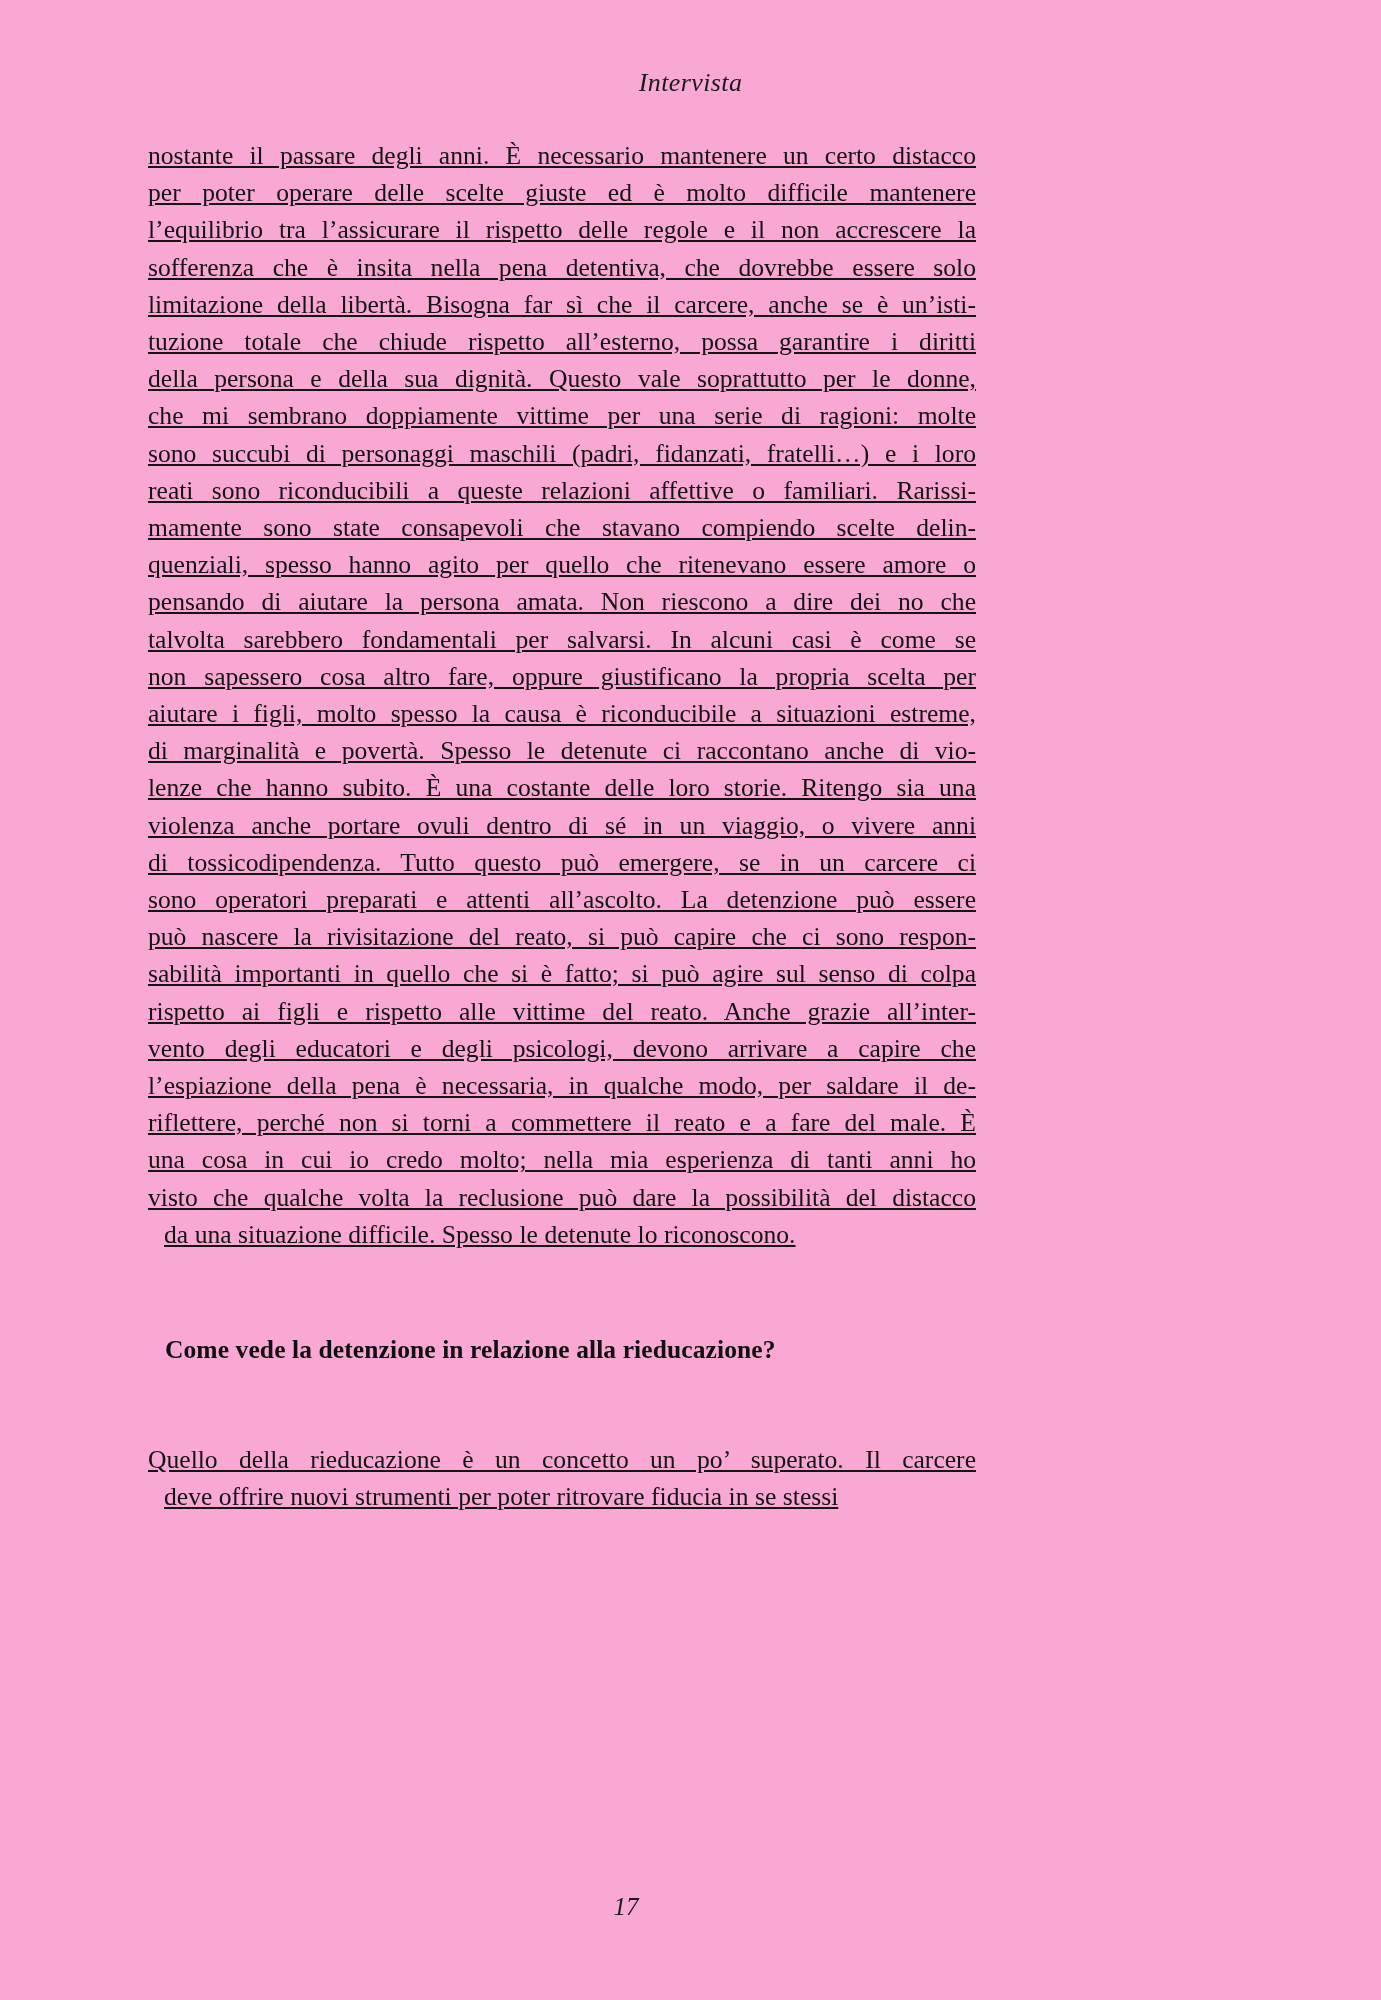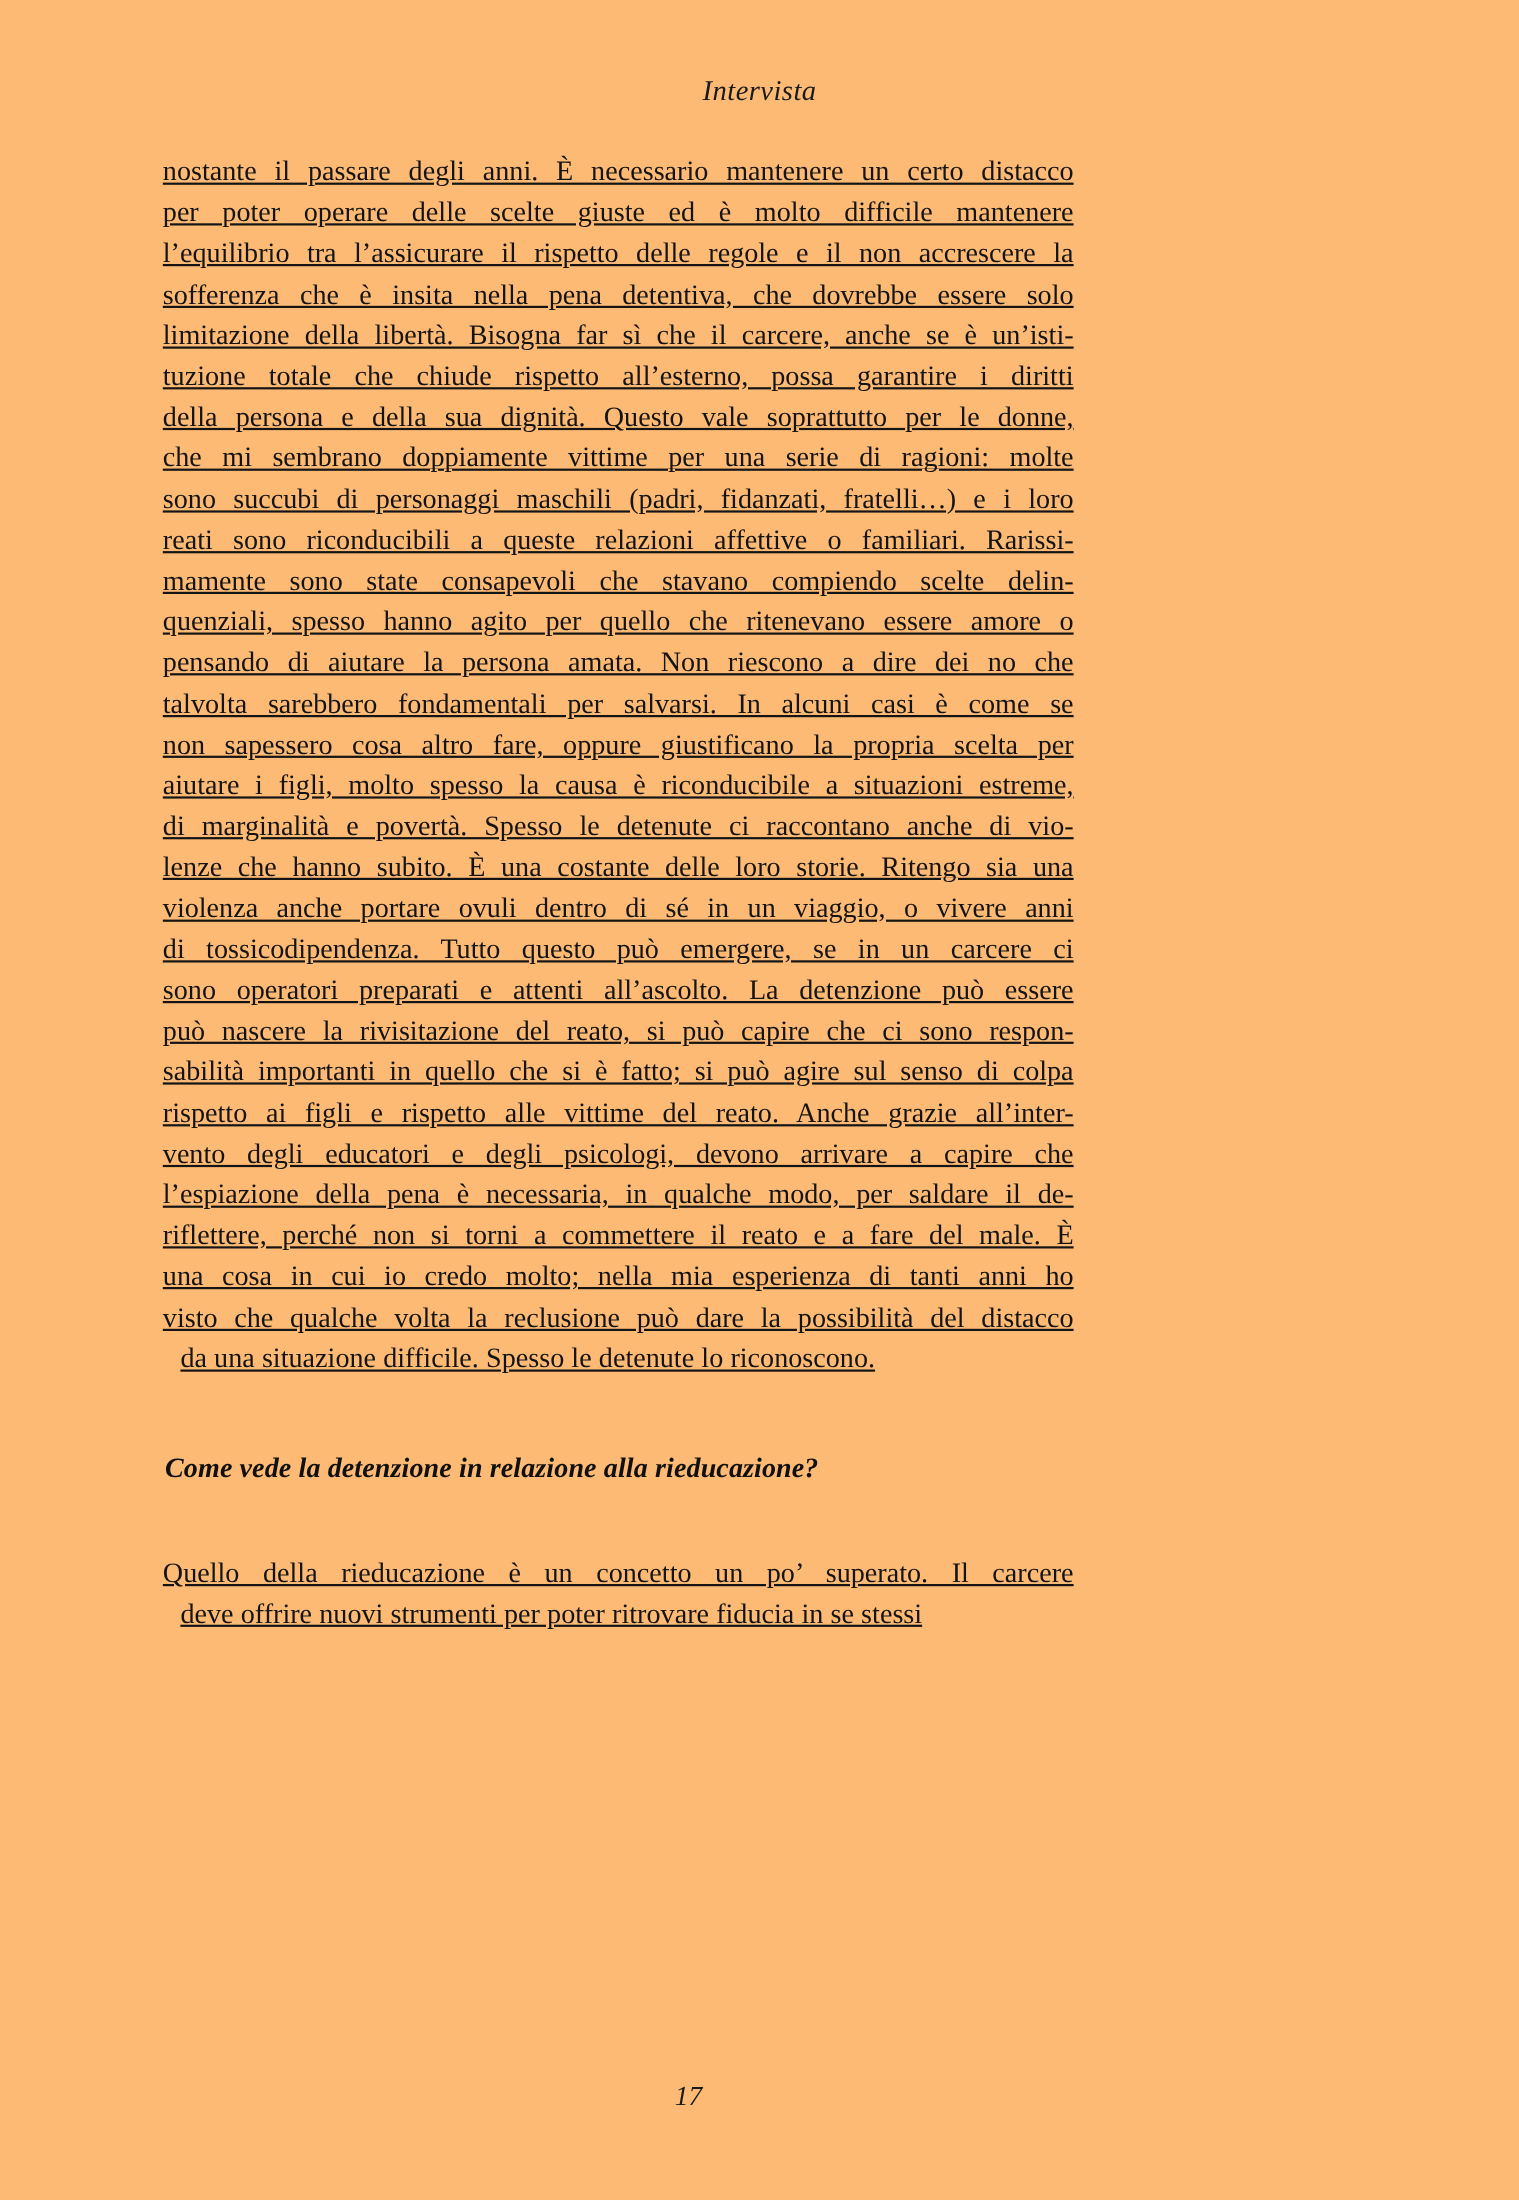--- a/index.html
+++ b/index.html
@@ -14,21 +14,21 @@
     font-family: "Liberation Serif", "DejaVu Serif", serif;
     color: #161616;
     overflow: hidden;
   }
 
   .page {
     position: absolute;
     left: 0; top: 0;
     width: 1381px;
     height: 2000px;
-    background: #fdba74;
+    background: #f9a8d4;
   }
 
   
   .running-head {
     position: absolute;
     left: 0;
     top: 68px;
     width: 1381px;
     text-align: center;
     font-style: italic;
@@ -63,25 +63,24 @@
     text-align: justify;
     text-align-last: justify;
     white-space: pre-wrap;
   }
   .ln.last {
     text-align-last: left;
     margin-left: 16px;
   }
 
   h2.question {
-    margin: 2px;
+    margin: 17px;
     font-size: 25.5px;
     line-height: 36px;
     font-weight: bold;
-    font-style: italic;
     text-align: left;
     color: #101010;
     letter-spacing: 0.1px;
   }
 
   .spacer-before-question { height: 62px; }
   .spacer-after-question  { height: 56px; }
 
   .folio {
     position: absolute;

